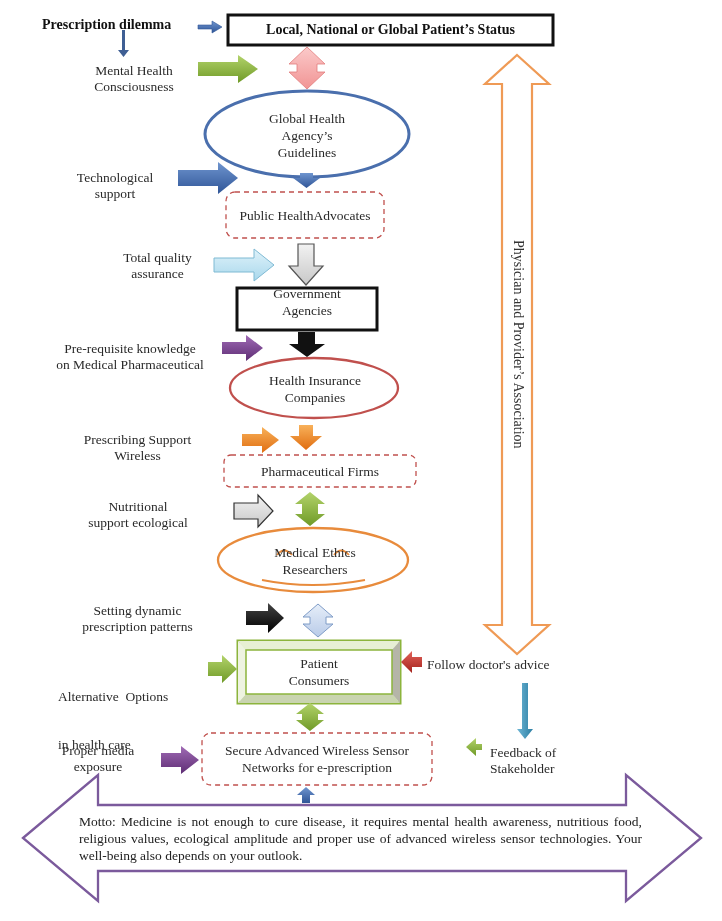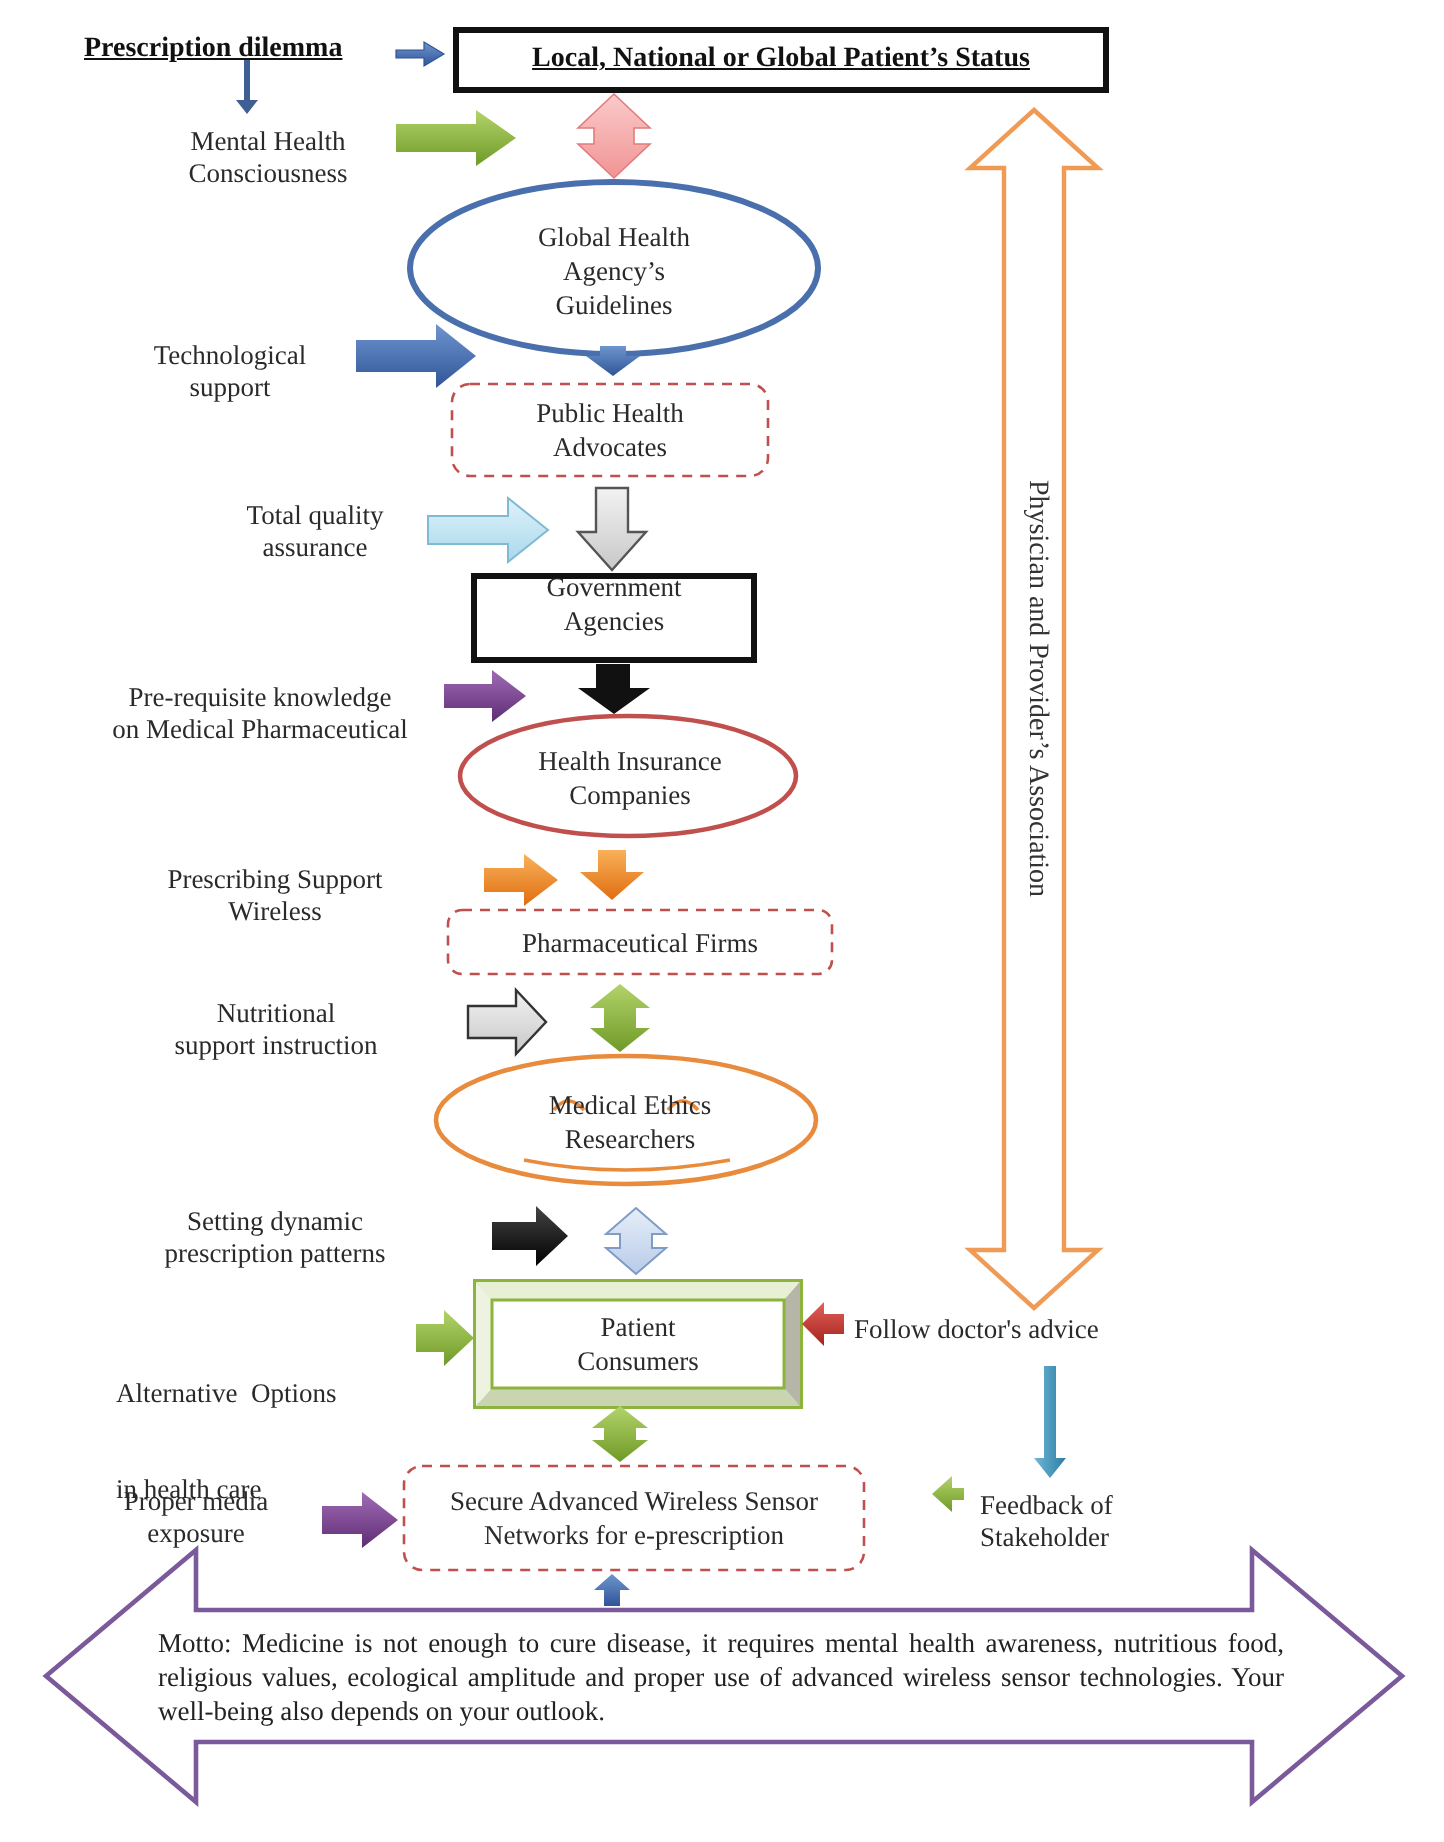--- a/index.html
+++ b/index.html
@@ -1,21 +1,21 @@
 <!DOCTYPE html>
 <html><head>
 <meta charset="utf-8">
 <style>
   html, body { margin: 0; padding: 0; background: #ffffff; }
   #canvas { position: relative; width: 722px; height: 921px; overflow: hidden; background: #ffffff;
     font-family: "Liberation Serif", "DejaVu Serif", serif; color: #222; }
   svg#shapes { position: absolute; left: 0; top: 0; width: 722px; height: 921px; }
   .lbl { position: absolute; text-align: center; font-size: 13.5px; line-height: 16px; color: #2a2a2a; white-space: nowrap; }
   .lbl.left { text-align: left; }
-  .lbl.bold { font-weight: bold; color: #111; text-decoration: underline; }
+  .lbl.bold { font-weight: bold; color: #111; }
   .node-text { position: absolute; text-align: center; font-size: 13.5px; line-height: 17px; color: #2a2a2a; display: flex; align-items: center; justify-content: center; }
   .vert { position: absolute; transform-origin: 0 0; transform: rotate(90deg); font-size: 14px; white-space: nowrap; color: #333; }
   .motto { position: absolute; font-size: 13.5px; line-height: 17px; text-align: justify; text-align-last: left; color: #222; }
 </style>
 </head>
 <body>
 
 <div id="canvas">
 
   <svg id="shapes" viewBox="0 0 722 921">
@@ -165,21 +165,21 @@
     <div>on Medical Pharmaceutical</div>
   </div>
 
   <div class="lbl" style="left:65px; top:432px; width:145px;">
     <div>Prescribing Support</div>
     <div>Wireless</div>
   </div>
 
   <div class="lbl" style="left:68px; top:499px; width:140px;">
     <div>Nutritional</div>
-    <div>support instruction</div>
+    <div>support ecological</div>
   </div>
 
   <div class="lbl" style="left:65px; top:603px; width:145px;">
     <div>Setting dynamic</div>
     <div>prescription patterns</div>
   </div>
 
   <div class="lbl left" style="left:58px; top:657px; width:150px; white-space:pre;">
     <div>Alternative  Options</div>
     <div>in health care</div>
@@ -196,21 +196,21 @@
     <div>Feedback of</div>
     <div>Stakeholder</div>
   </div>
 
   <div class="node-text" style="left:210px; top:107px; width:194px; height:56px; flex-direction:column;">
     <div>Global Health</div>
     <div>Agency’s</div>
     <div>Guidelines</div>
   </div>
 
-  <div class="node-text" style="left:226px; top:192px; width:158px; height:46px; flex-direction:column;">
+  <div class="node-text" style="left:226px; top:192px; width:158px; height:46px; flex-direction:row;">
     <div>Public Health</div>
     <div>Advocates</div>
   </div>
 
   <div class="node-text" style="left:237px; top:288px; width:140px; height:28px; flex-direction:column;">
     <div>Government</div>
     <div>Agencies</div>
   </div>
 
   <div class="node-text" style="left:240px; top:368px; width:150px; height:42px; flex-direction:column;">

